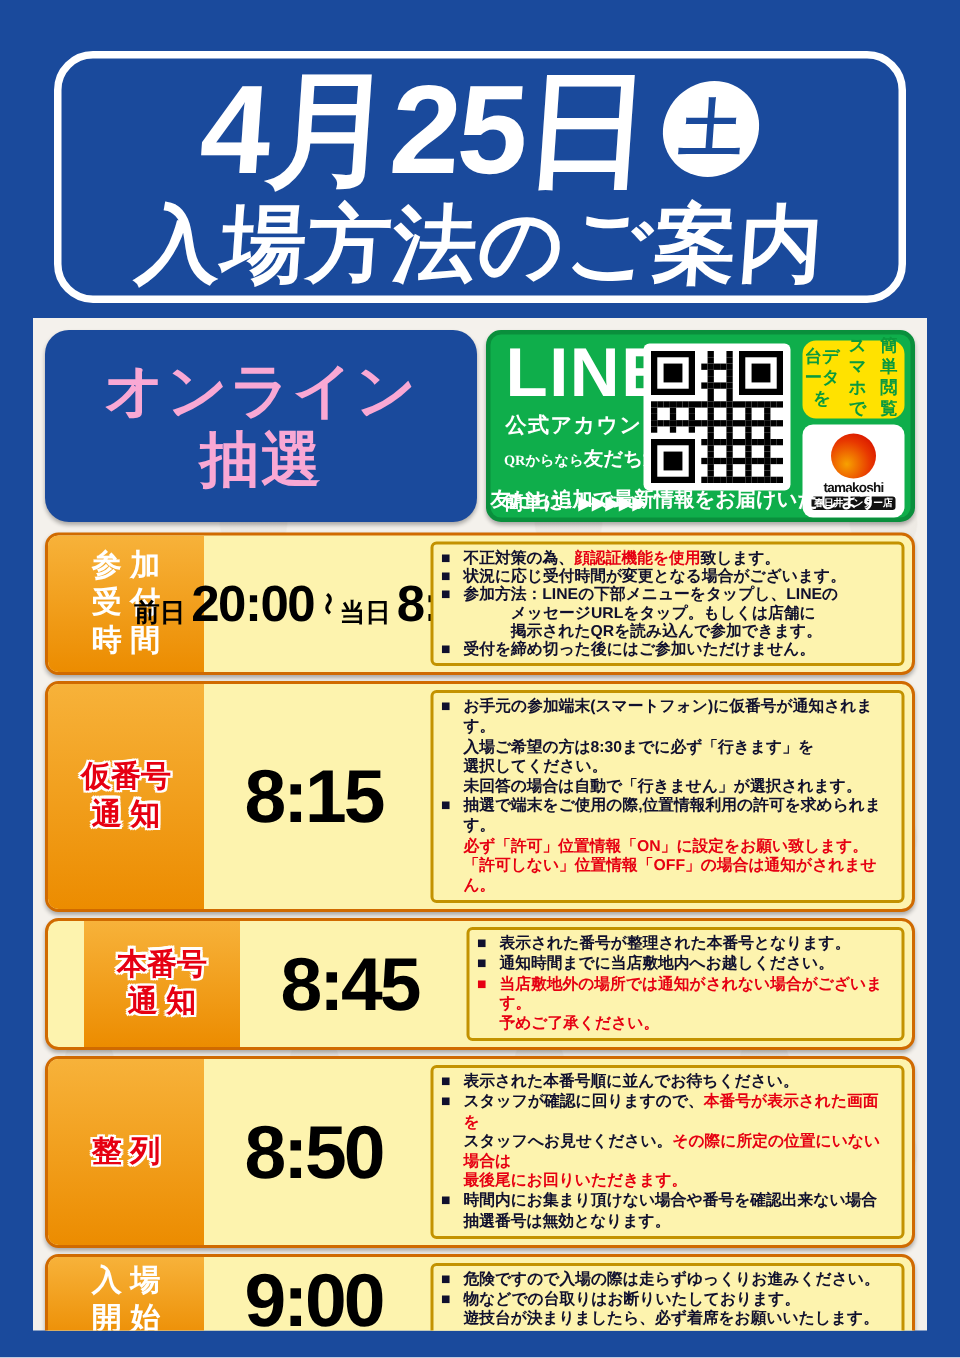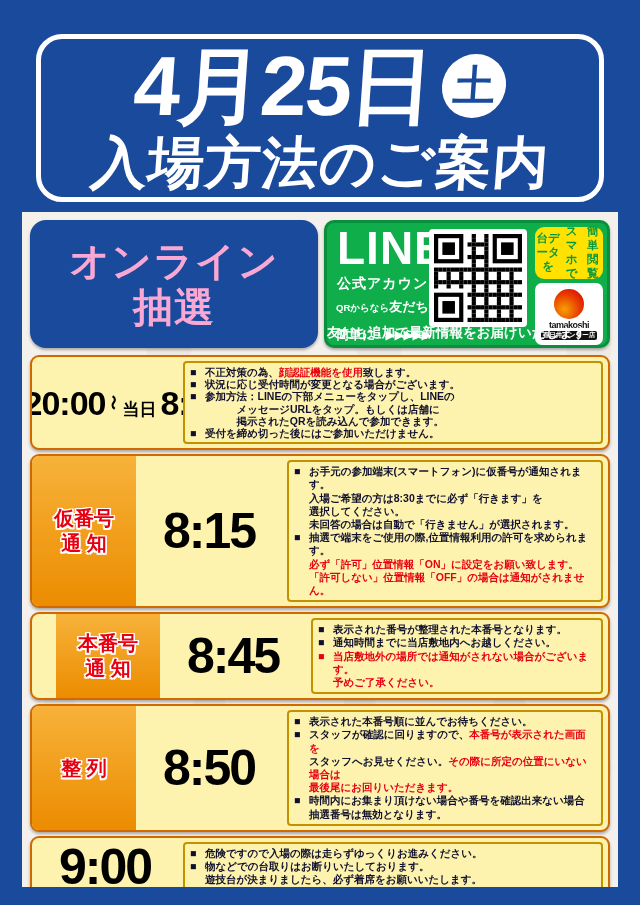--- a/index.html
+++ b/index.html
@@ -36,21 +36,21 @@
     color:#f9a8d4;font-weight:900;font-size:40px;line-height:1.15;letter-spacing:1px;
     box-shadow:0 2px 3px rgba(0,0,0,.3);
   }
   .linebox{
     position:relative;flex:1;background:#0fae4b;border:3px solid #0a8f3c;border-radius:10px;
     box-sizing:border-box;color:#fff;box-shadow:0 2px 3px rgba(0,0,0,.3);
   }
   .line-logo{position:absolute;left:10px;top:0px;font-size:46px;font-weight:900;letter-spacing:1px;line-height:1.1;}
   .line-account{position:absolute;left:10px;top:52px;font-size:14px;font-weight:900;letter-spacing:1px;}
   .promo1{position:absolute;left:9px;top:74px;font-weight:900;white-space:nowrap;}
-  .promo1 .p-small{font-size:9.5px;}
+  .promo1 .p-small{font-size:9.5px;font-family:Liberation Serif, serif;}
   .promo1 .p-big{font-size:13px;}
   .promo2{position:absolute;left:9px;top:103px;font-weight:900;font-size:13px;white-space:nowrap;}
   .promo2 .arrows{letter-spacing:-1px;font-size:13px;}
   .qr{position:absolute;left:102px;top:6px;width:98px;height:98px;background:#fff;border-radius:4px;padding:5px;box-sizing:border-box;}
   .qr svg{width:100%;height:100%;display:block;}
   .badge{
     position:absolute;right:4px;top:4px;width:68px;height:52px;background:#ffe200;border-radius:9px;
     display:flex;flex-direction:row;align-items:center;justify-content:center;
     color:#0a9a3e;font-size:11.5px;font-weight:900;line-height:1.2;text-align:center;
   }
@@ -297,20 +297,25 @@
           <div class="mini-circle"></div>
           <div class="mini-latin">tamakoshi</div>
           <div class="mini-store">春日井インター店</div>
         </div>
         <div class="line-bottom">友だち追加で最新情報をお届けいたします</div>
       </div>
     </div>
 
     <div class="rows">
         <div class="srow row-0">
+          <div class="slabel">
+            <div>参 加</div>
+            <div>受 付</div>
+            <div>時 間</div>
+          </div>
           <div class="stime multi">
             <div class="tl">
               <span class="pfx">前日</span>
               <span class="tval">20:00</span>
             </div>
             <div class="tilde">〜</div>
             <div class="tl">
               <span class="pfx">当日</span>
               <span class="tval">8:00</span>
             </div>
@@ -397,20 +402,24 @@
 最後尾にお回りいただきます。</span></span>
             </div>
             <div class="bullet">
               <span class="mk">■</span>
               <span class="btext"><span>時間内にお集まり頂けない場合や番号を確認出来ない場合
 抽選番号は無効となります。</span></span>
             </div>
           </div>
         </div>
         <div class="srow row-4">
+          <div class="slabel">
+            <div>入 場</div>
+            <div>開 始</div>
+          </div>
           <div class="stime big">9:00</div>
           <div class="sbullets">
             <div class="bullet">
               <span class="mk">■</span>
               <span class="btext"><span>危険ですので入場の際は走らずゆっくりお進みください。</span></span>
             </div>
             <div class="bullet">
               <span class="mk">■</span>
               <span class="btext"><span>物などでの台取りはお断りいたしております。
 遊技台が決まりましたら、必ず着席をお願いいたします。</span></span>

